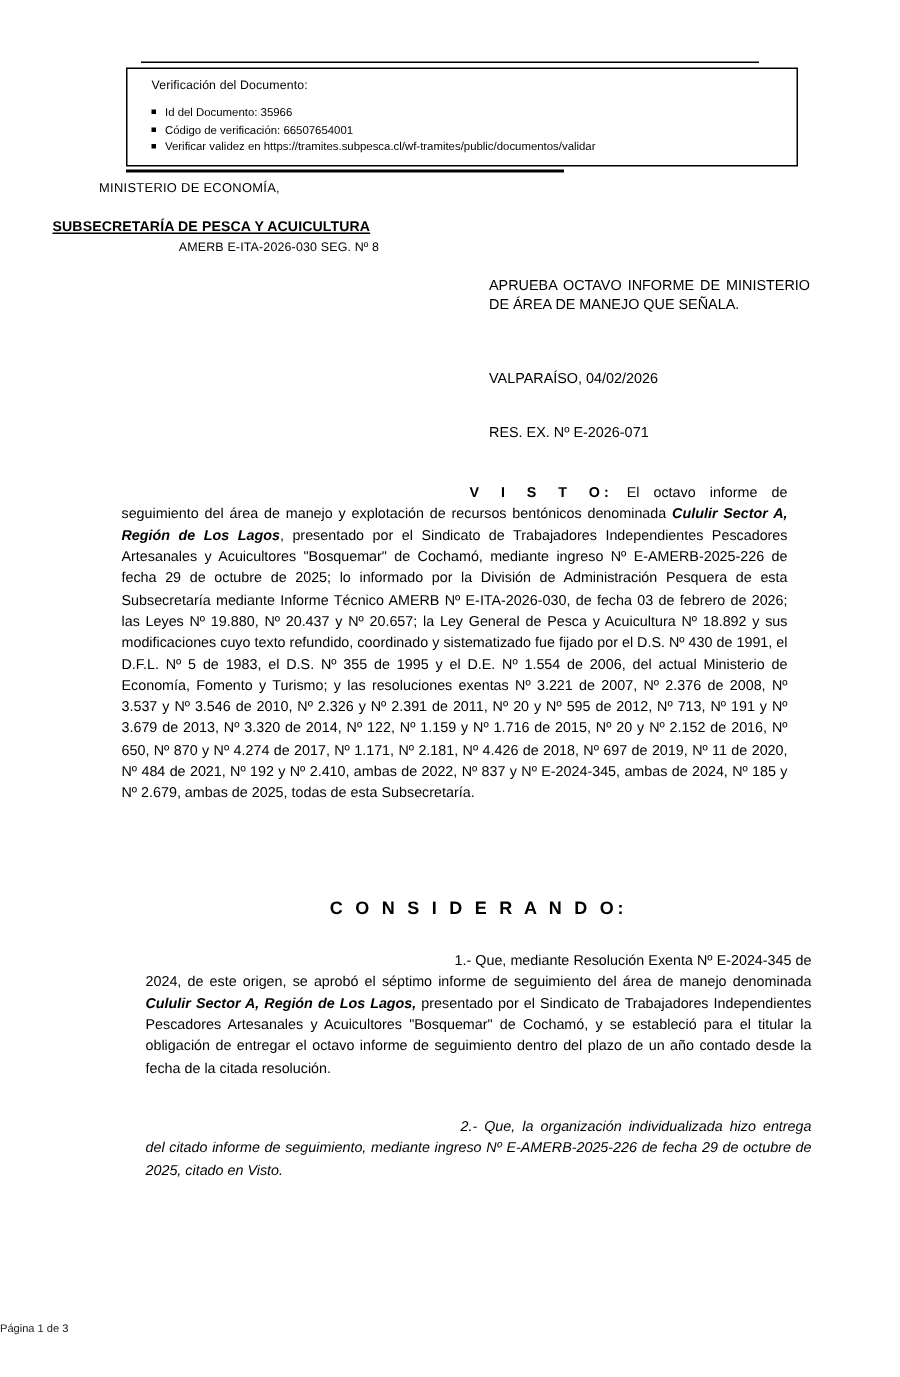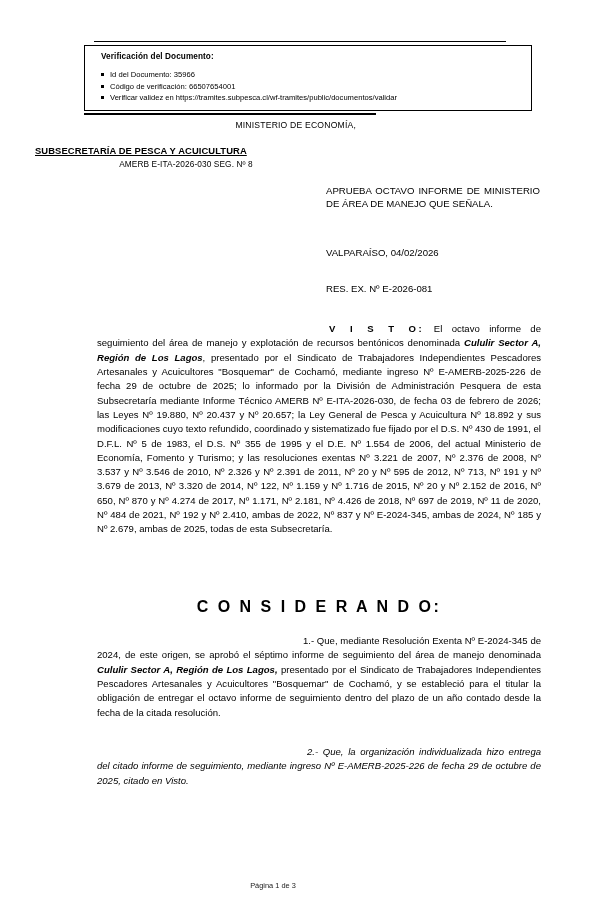--- a/index.html
+++ b/index.html
@@ -44,21 +44,21 @@
     height: 66px;
     border: 1px solid #000;
     box-sizing: border-box;
     background: #fff;
   }
   .verif-title {
     position: absolute;
     left: 16px;
     top: 6px;
     font-size: 8.2px;
-    font-weight: bold;
+    font-weight: normal;
     letter-spacing: 0.1px;
     white-space: nowrap;
   }
   .verif-list {
     position: absolute;
     left: 16px;
     top: 23px;
     margin: 0;
     padding: 0;
     list-style: none;
@@ -87,21 +87,21 @@
     height: 2px;
     background: #000;
   }
 
   
   .ministry {
     position: absolute;
     left: 66px;
     top: 120px;
     width: 290px;
-    text-align: right;
+    text-align: left;
     font-size: 8.6px;
     line-height: 11.5px;
     letter-spacing: 0.2px;
   }
   .ministry-line1, .ministry-line2 {
     display: block;
     white-space: nowrap;
   }
   .subsec {
     position: absolute;
@@ -148,21 +148,21 @@
     position: absolute;
     left: 326px;
     top: 283px;
     font-size: 9.6px;
     white-space: nowrap;
   }
 
   
   .body-block {
     position: absolute;
-    left: 97px;
+    left: 81px;
     top: 322px;
     width: 444px;
   }
   p.para {
     margin: 0;
     font-size: 9.55px;
     line-height: 14.32px;
     text-align: justify;
     text-align-last: left;
     hyphens: none;
@@ -178,21 +178,21 @@
     font-weight: bold;
     font-style: italic;
   }
 
   .considerando {
     position: absolute;
     left: 97px;
     top: 598px;
     width: 444px;
     text-align: center;
-    font-size: 16px;
+    font-size: 12px;
     font-weight: bold;
     letter-spacing: 2.5px;
   }
 
   .cons-1 {
     position: absolute;
     left: 97px;
     top: 634px;
     width: 444px;
   }
@@ -202,21 +202,21 @@
     top: 745px;
     width: 444px;
   }
 
   
   .footer {
     position: absolute;
     left: 0;
     top: 881px;
     width: 546px;
-    text-align: center;
+    text-align: left;
     font-size: 7.4px;
     color: #1a1a1a;
   }
 </style>
 </head>
 <body>
 
 <div class="page">
 
   <div class="verif-wrap">
@@ -233,21 +233,21 @@
   </div>
 
   <div class="ministry">
     <span class="ministry-line1">MINISTERIO DE ECONOMÍA,</span>
   </div>
   <div class="subsec">SUBSECRETARÍA DE PESCA Y ACUICULTURA</div>
   <div class="amerb-code">AMERB E-ITA-2026-030 SEG. Nº 8</div>
 
   <div class="title-block">APRUEBA OCTAVO INFORME DE MINISTERIO DE ÁREA DE MANEJO QUE SEÑALA.</div>
   <div class="valparaiso">VALPARAÍSO, 04/02/2026</div>
-  <div class="res-ex">RES. EX. Nº E-2026-081</div>
+  <div class="res-ex">RES. EX. Nº E-2026-071</div>
 
   <div class="body-block">
     <p class="para indent-big"><span class="visto-lead">V I S T O:</span><span> El octavo informe de seguimiento del área de manejo y explotación de recursos bentónicos denominada </span><b class="areaname">Cululir Sector A, Región de Los Lagos</b><span>, presentado por el Sindicato de Trabajadores Independientes Pescadores Artesanales y Acuicultores "Bosquemar" de Cochamó, mediante ingreso Nº E-AMERB-2025-226 de fecha 29 de octubre de 2025; lo informado por la División de Administración Pesquera de esta Subsecretaría mediante Informe Técnico AMERB Nº E-ITA-2026-030, de fecha 03 de febrero de 2026; las Leyes Nº 19.880, Nº 20.437 y Nº 20.657; la Ley General de Pesca y Acuicultura Nº 18.892 y sus modificaciones cuyo texto refundido, coordinado y sistematizado fue fijado por el D.S. Nº 430 de 1991, el D.F.L. Nº 5 de 1983, el D.S. Nº 355 de 1995 y el D.E. Nº 1.554 de 2006, del actual Ministerio de Economía, Fomento y Turismo; y las resoluciones exentas Nº 3.221 de 2007, Nº 2.376 de 2008, Nº 3.537 y Nº 3.546 de 2010, Nº 2.326 y Nº 2.391 de 2011, Nº 20 y Nº 595 de 2012, Nº 713, Nº 191 y Nº 3.679 de 2013, Nº 3.320 de 2014, Nº 122, Nº 1.159 y Nº 1.716 de 2015, Nº 20 y Nº 2.152 de 2016, Nº 650, Nº 870 y Nº 4.274 de 2017, Nº 1.171, Nº 2.181, Nº 4.426 de 2018, Nº 697 de 2019, Nº 11 de 2020, Nº 484 de 2021, Nº 192 y Nº 2.410, ambas de 2022, Nº 837 y Nº E-2024-345, ambas de 2024, Nº 185 y Nº 2.679, ambas de 2025, todas de esta Subsecretaría.</span></p>
   </div>
 
   <div class="considerando">C O N S I D E R A N D O:</div>
 
   <div class="cons-1">
     <p class="para indent-mid"><span>1.- Que, mediante Resolución Exenta Nº E-2024-345 de 2024, de este origen, se aprobó el séptimo informe de seguimiento del área de manejo denominada </span><b class="areaname">Cululir Sector A, Región de Los Lagos,</b><span> presentado por el Sindicato de Trabajadores Independientes Pescadores Artesanales y Acuicultores "Bosquemar" de Cochamó, y se estableció para el titular la obligación de entregar el octavo informe de seguimiento dentro del plazo de un año contado desde la fecha de la citada resolución.</span></p>
   </div>

